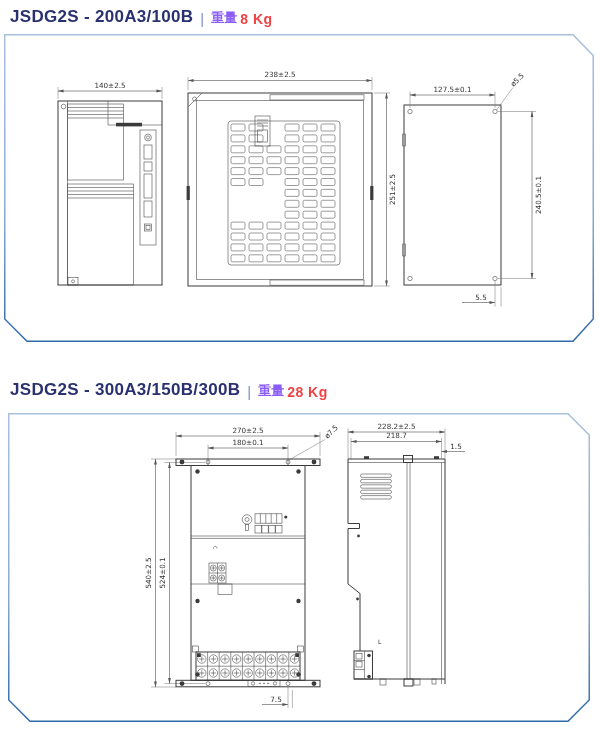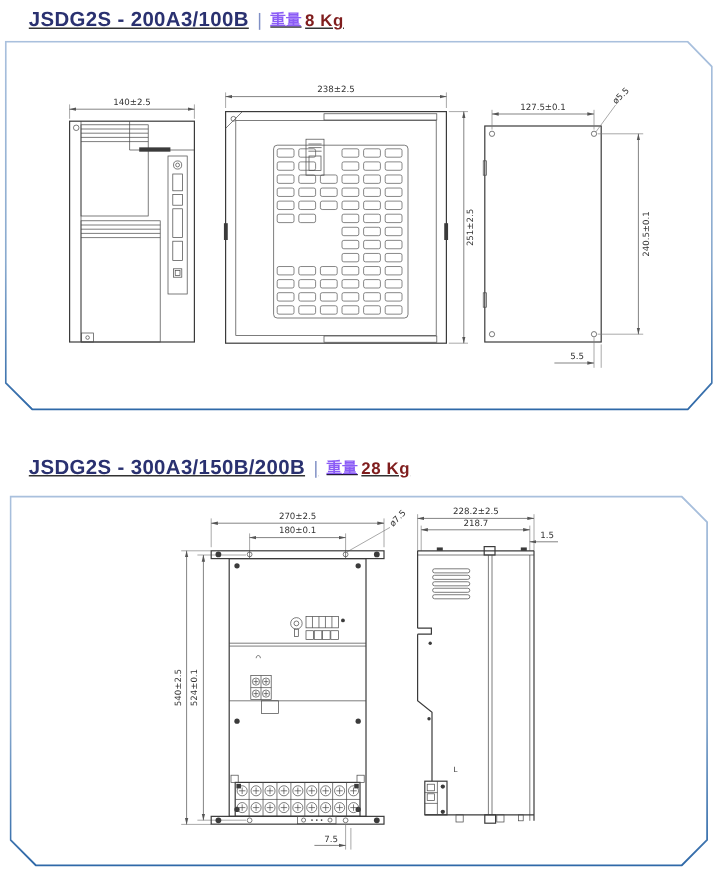--- a/index.html
+++ b/index.html
@@ -1,24 +1,24 @@
 <!DOCTYPE html>
 <html><head>
 <meta charset="utf-8">
 <style>
   html,body{margin:0;padding:0;}
   body{
     width:600px;height:733px;position:relative;background:#ffffff;
     font-family:"Liberation Sans",sans-serif;overflow:hidden;
   }
-  .title{position:absolute;left:24px;display:flex;align-items:center;white-space:nowrap;text-decoration:underline;}
+  .title{position:absolute;left:10px;display:flex;align-items:flex-end;white-space:nowrap;}
   .title .model{color:#2a3170;font-size:17px;font-weight:700;letter-spacing:.3px;}
   .title .sep{color:#8090c5;font-size:15px;margin:0 7px;font-weight:400;}
   .title .wlabel{color:#8b5cf6;font-size:13px;font-weight:700;}
-  .title .wvalue{color:#7f1d1d;font-size:14px;font-weight:700;margin-left:3px;letter-spacing:.5px;}
+  .title .wvalue{color:#ef4444;font-size:14px;font-weight:700;margin-left:3px;letter-spacing:.5px;}
   .panel{position:absolute;}
   .panel svg{display:block;}
   .ln{fill:none;stroke:#3b3b3b;stroke-width:1;}
   .ln2{fill:none;stroke:#4a4a4a;stroke-width:.6;}
   .slot{fill:none;stroke:#4a4a4a;stroke-width:.55;}
   .dim{stroke:#5f5f5f;stroke-width:.65;fill:none;}
   .ext{stroke:#7c7c7c;stroke-width:.55;}
   .dt{font:7.2px "DejaVu Sans",sans-serif;fill:#333;text-anchor:middle;}
   .dt2{font:6px "DejaVu Sans",sans-serif;fill:#333;}
   .fillb{fill:#3b3b3b;stroke:none;}
@@ -169,21 +169,21 @@
     <text class="dt" x="537" y="161" transform="rotate(-90 537 161)">240.5±0.1</text>
     <line class="ext" x1="491" y1="247" x2="491" y2="272.5"></line>
         <line class="ext" x1="497" y1="253" x2="497" y2="272.5"></line>
     <line class="dim" x1="458" y1="268.5" x2="491" y2="268.5" marker-end="url(#p1-ar)"></line>
     <text class="dt" x="477" y="265.5">5.5</text>
   </g>
 </svg>
 </div>
 
 <div class="title" style="top:380px">
-  <span class="model">JSDG2S - 300A3/150B/200B</span>
+  <span class="model">JSDG2S - 300A3/150B/300B</span>
   <span class="sep">|</span>
   <span class="wlabel">重量</span>
   <span class="wvalue">28 Kg</span>
 </div>
 
 <div class="panel" style="left:8px;top:413px;width:582px;height:247px">
 <svg width="582" height="309" viewBox="0 0 582 309">
   <defs>
     <linearGradient id="p2-grad" x1="0" y1="0" x2="0" y2="1">
       <stop offset="0" stop-color="#a9c0dd"></stop>

